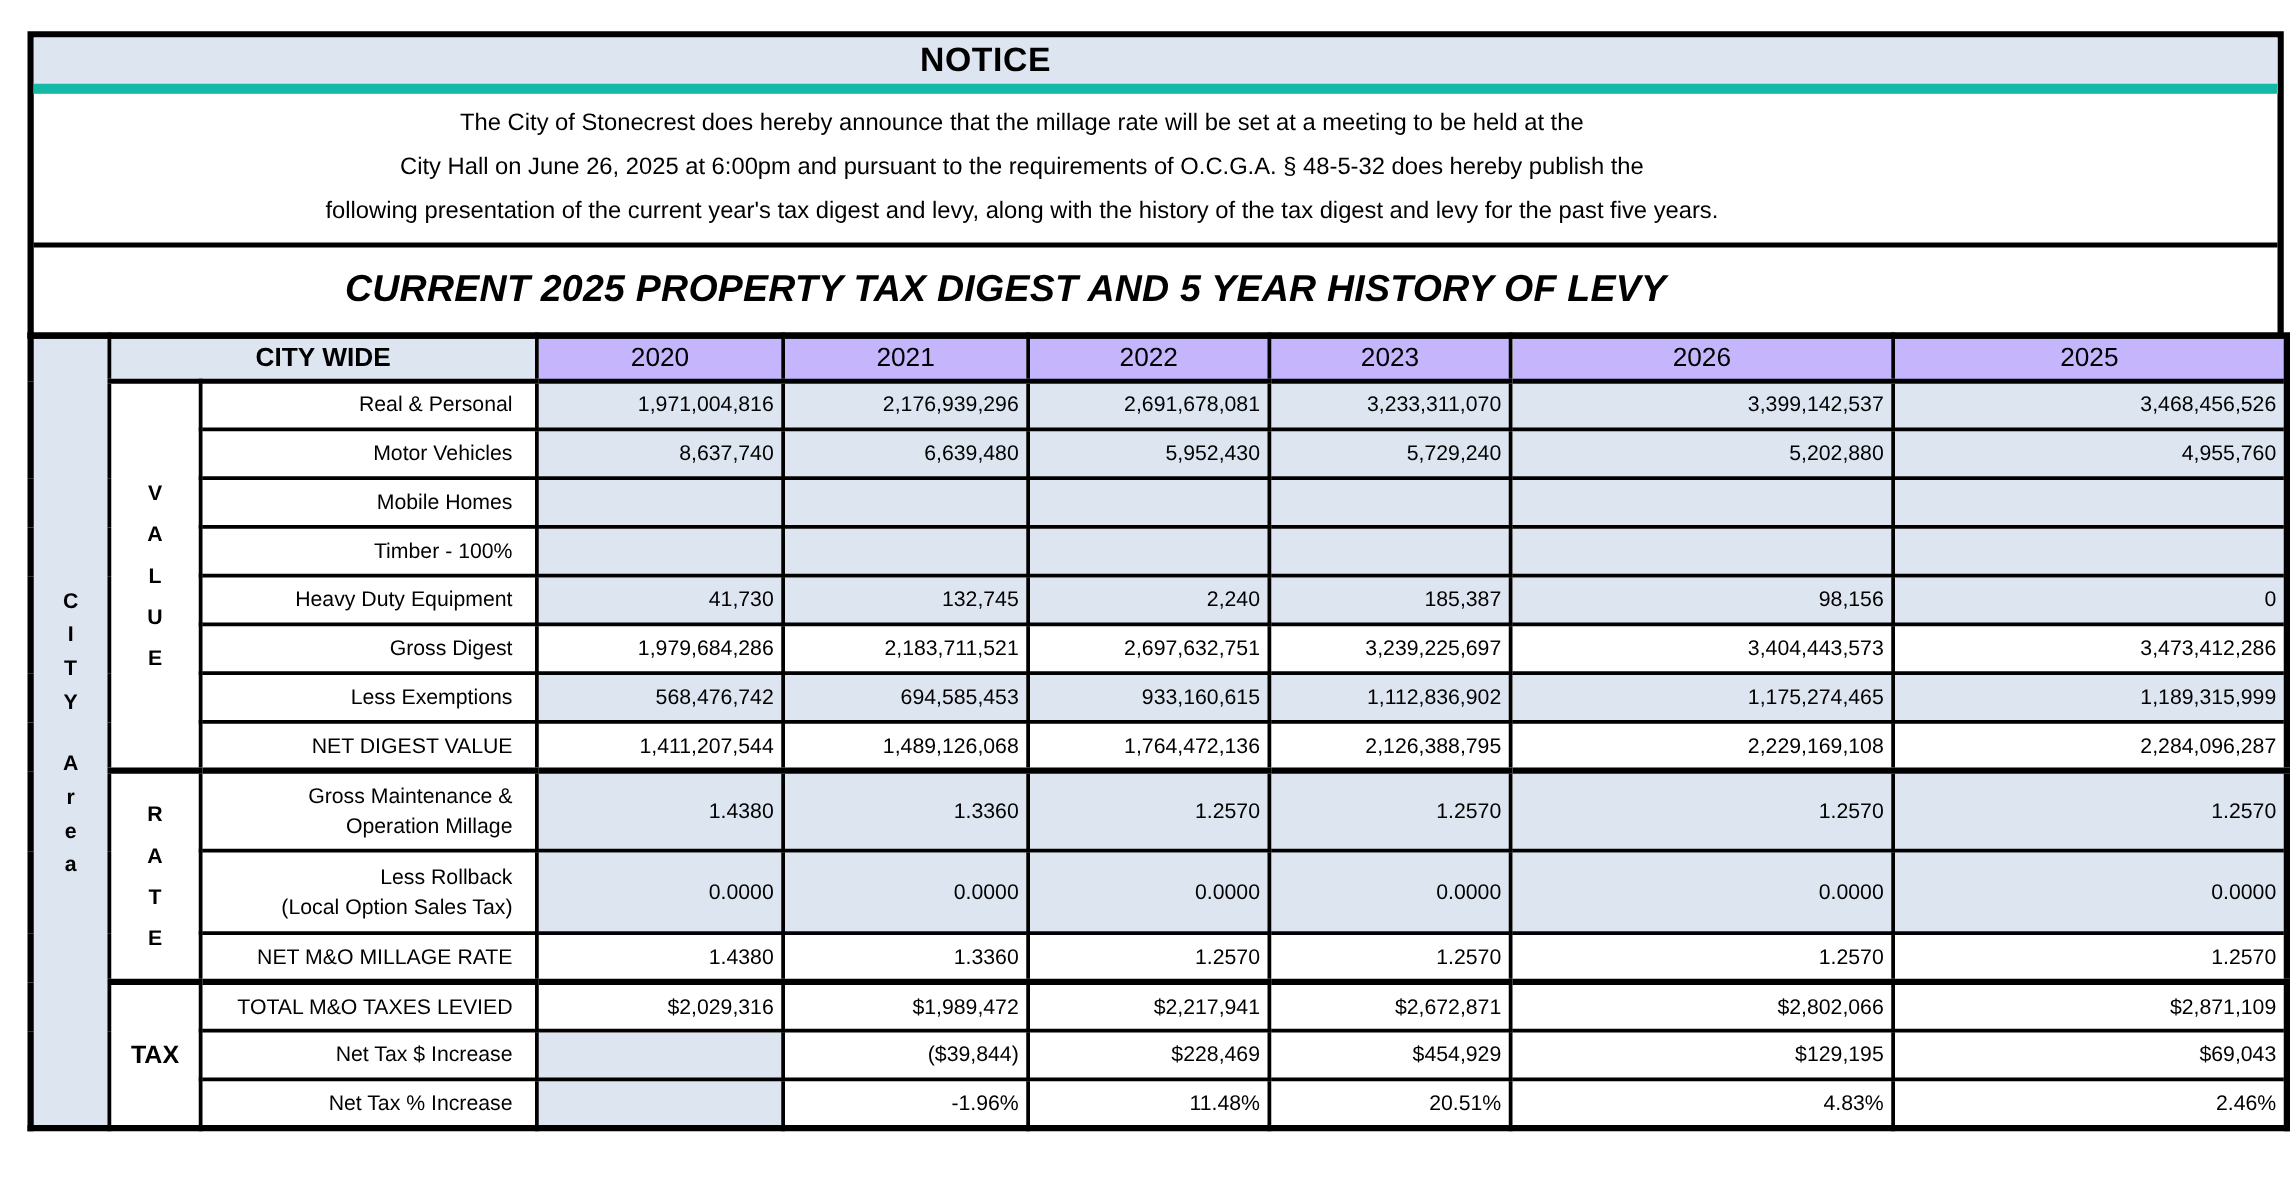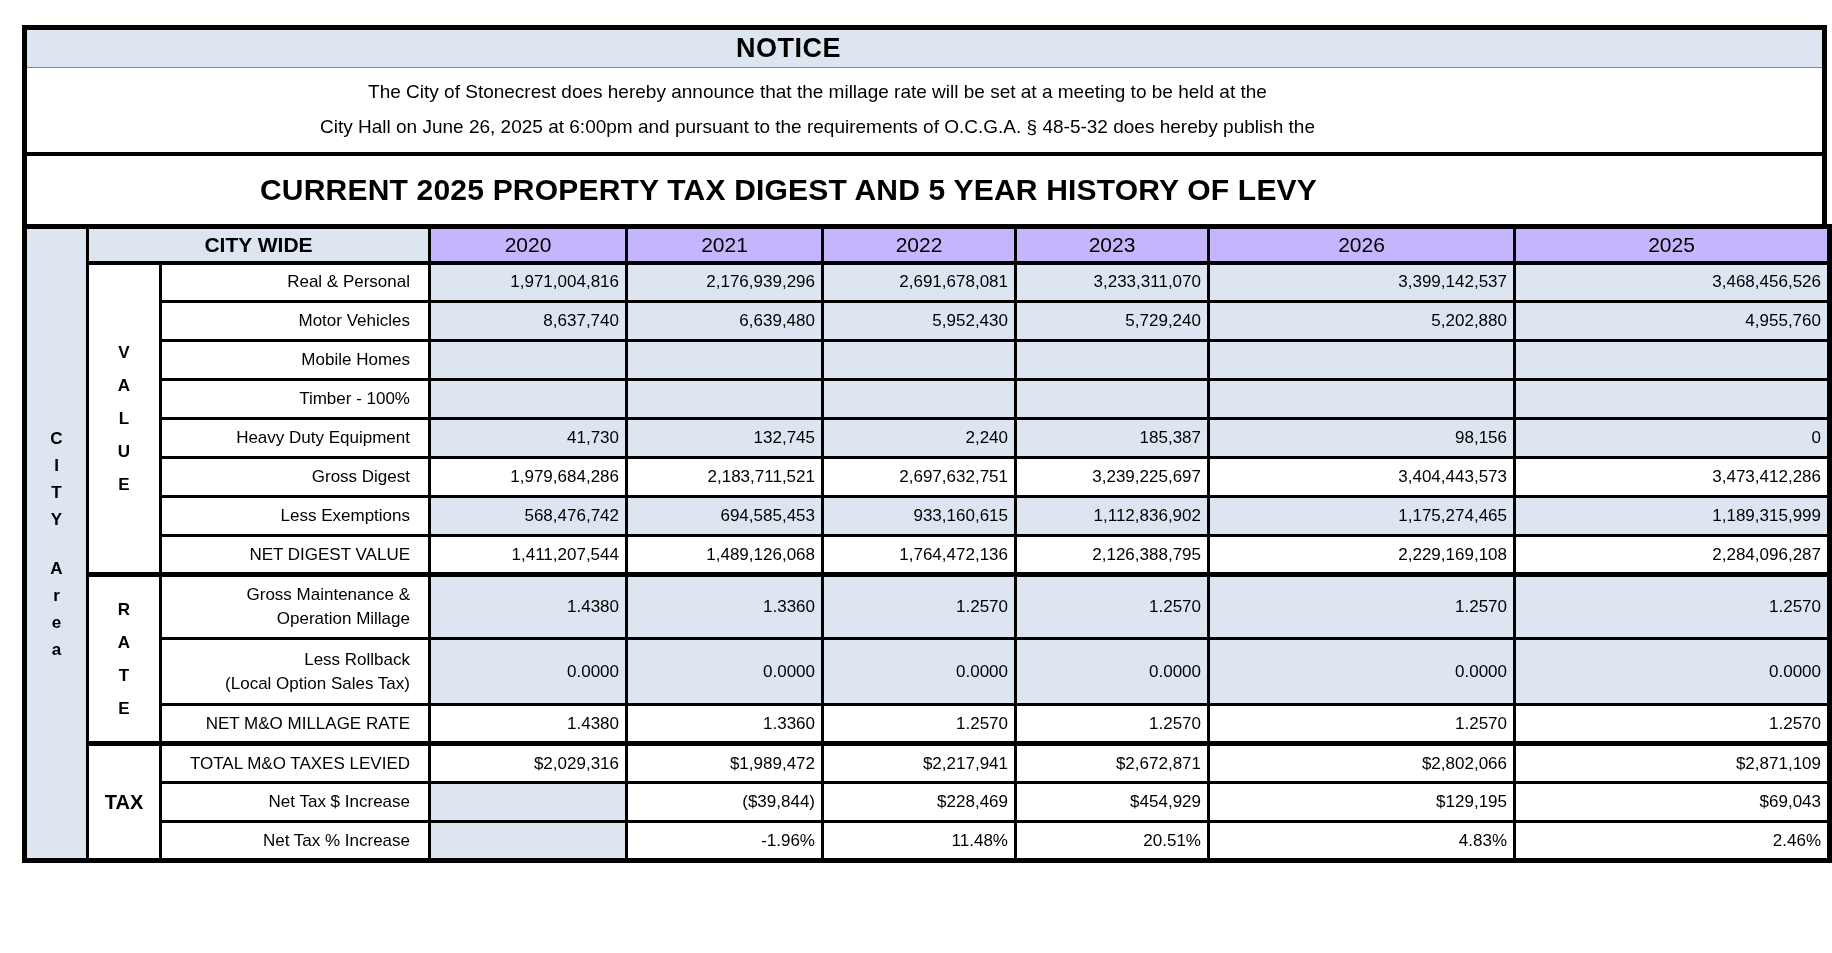--- a/index.html
+++ b/index.html
@@ -9,27 +9,27 @@
     color:#000;
   }
   .page{position:relative;width:1832px;height:953px;overflow:hidden;background:#fff;}
   .doc{position:absolute;left:22px;top:25px;width:1805px;}
 
   
   .notice-box{border:5px solid #000;box-sizing:border-box;background:#fff;}
   .centered-zone{width:1523px;text-align:center;}
   .notice-header{
     background:#dce5f0;
-    border-bottom:1px solid #14b8a6;
+    border-bottom:8px solid #14b8a6;
     height:37px;display:flex;align-items:center;
   }
   .notice-header .centered-zone{font-weight:bold;font-size:27px;letter-spacing:.5px;}
   .notice-body{border-bottom:4px solid #000;padding:6px 0 8px 0;}
   .notice-line{width:1523px;text-align:center;font-size:19px;line-height:35px;padding-left:29px;}
-  .notice-title-row{padding:17px 0;}
+  .notice-title-row{padding:17px 16px;font-style:italic;}
   .notice-title-row .centered-zone{font-weight:bold;font-size:30px;letter-spacing:.2px;}
 
   
   table.digest{
     border-collapse:collapse;
     table-layout:fixed;
     width:1805px;
     margin-top:-5px; 
     border:5px solid #000;
   }
@@ -82,20 +82,21 @@
 <div class="page">
   <div class="doc">
 
     <div class="notice-box">
       <div class="notice-header">
         <div class="centered-zone">NOTICE</div>
       </div>
       <div class="notice-body">
         <div class="notice-line">The City of Stonecrest does hereby announce that the millage rate will be set at a meeting to be held at the</div>
         <div class="notice-line">City Hall on June 26, 2025 at 6:00pm and pursuant to the requirements of O.C.G.A. § 48-5-32 does hereby publish the</div>
+        <div class="notice-line">following presentation of the current year's tax digest and levy, along with the history of the tax digest and levy for the past five years.</div>
       </div>
       <div class="notice-title-row">
         <div class="centered-zone">CURRENT 2025 PROPERTY TAX DIGEST AND 5 YEAR HISTORY OF LEVY</div>
       </div>
     </div>
 
     <table class="digest">
       <colgroup>
         <col style="width:63px">
         <col style="width:73px">

